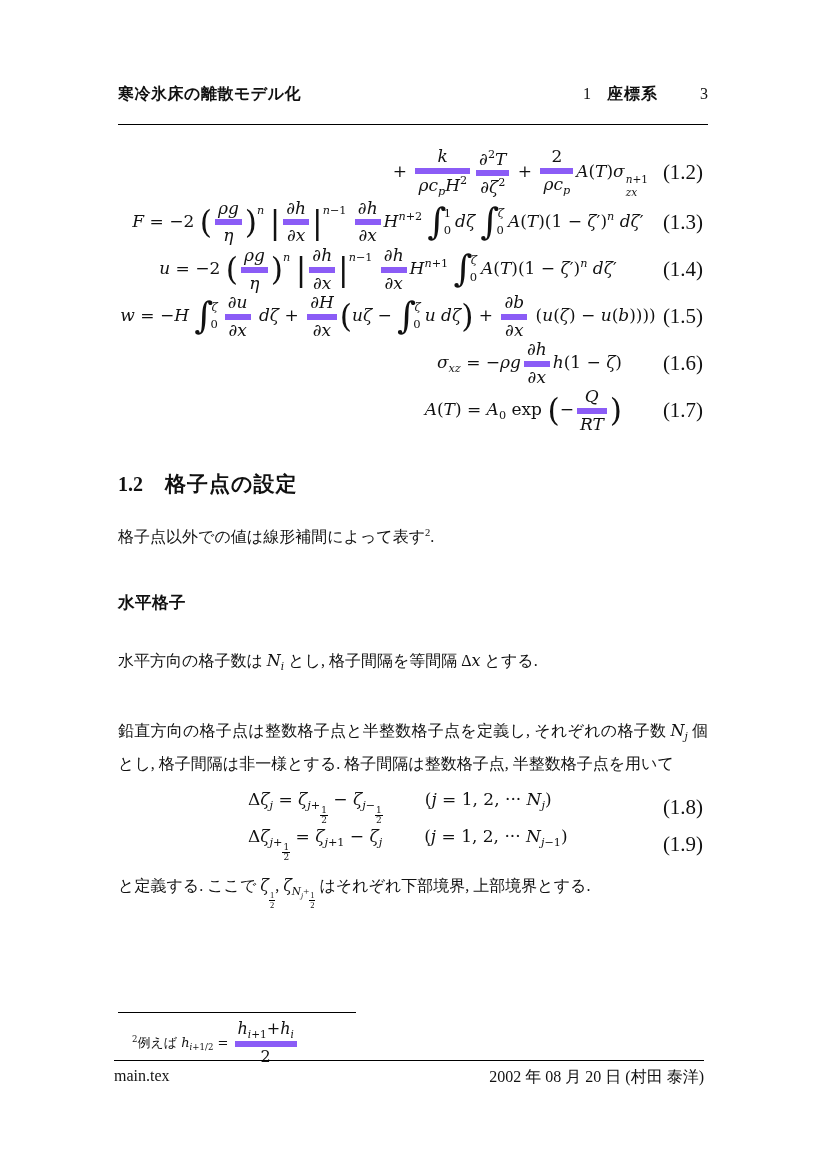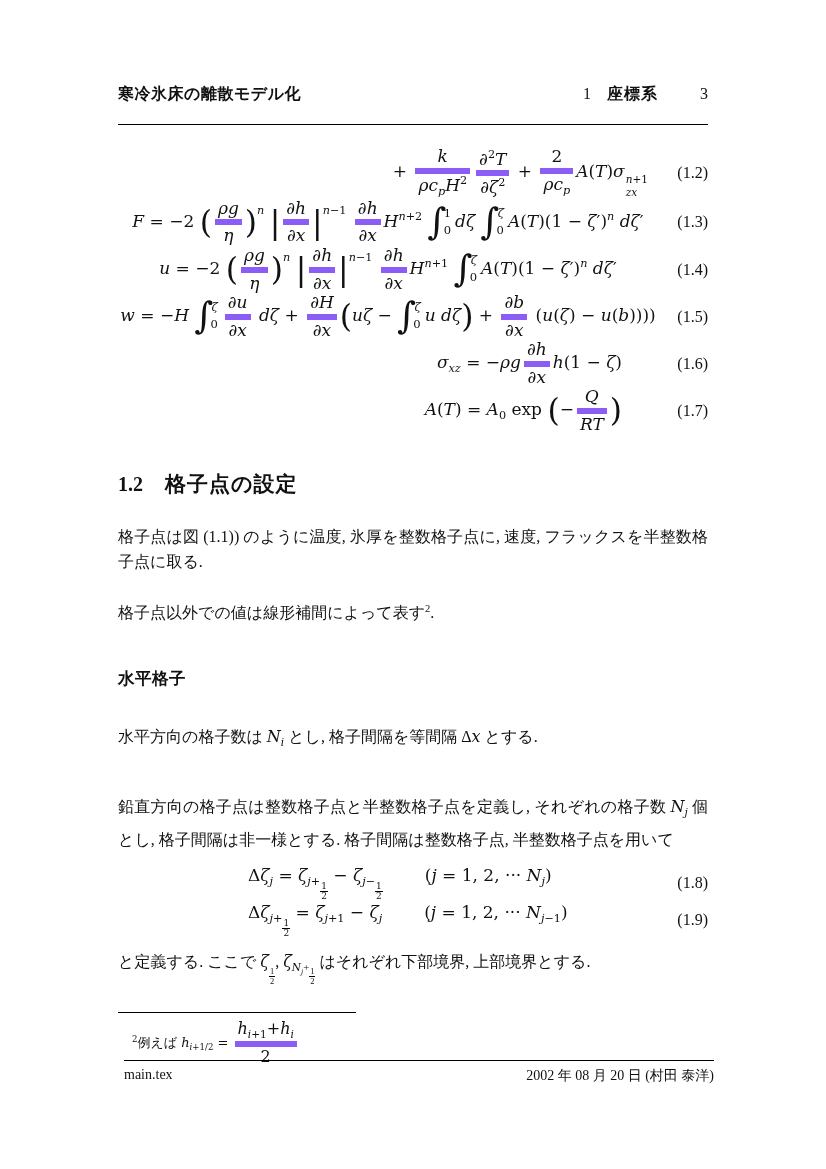--- a/index.html
+++ b/index.html
@@ -27,21 +27,21 @@
   }
   .header-pagenum { font-size:16px; }
 
   
   .eq-block { margin-top:22px; }
   .eqrow { display:flex; align-items:center; min-height:47px; }
   .eqcontent { flex:1; font-size:17px; text-align:center; white-space:nowrap; }
   .eqcontent.al-right-sm { text-align:right; padding-right:10px; }
   .eqcontent.al-right-lg { text-align:right; padding-right:36px; }
   .eqcontent.al-left { text-align:left; padding-left:130px; }
-  .eqnum { width:50px; text-align:right; font-size:16px; }
+  .eqnum { width:50px; text-align:center; font-size:21px; }
   .eqrow-sm { min-height:31px; }
 
   
   .eqcontent, .mathline { font-family:"DejaVu Serif","Liberation Serif",serif; }
   .frac { display:inline-block; vertical-align:middle; text-align:center; line-height:1.15; margin:0 3px; }
   .frac .fn { display:block; padding:0 3px 1px; }
   .frac .fd { display:block; border-top:6px solid #8b5cf6; padding:1px 3px 0; }
   .int { font-size:215%; font-style:normal; vertical-align:middle; line-height:0.9; }
   .lim { display:inline-flex; flex-direction:column; justify-content:space-between;
          height:2.5em; vertical-align:middle; font-size:68%; line-height:1; margin:0 4px 0 -3px; }
@@ -75,23 +75,23 @@
   .s2 { margin-top:50px; }
   .grid-eq-block { margin-top:12px; }
   .para i, .eqcontent i, .footnote i { font-family:"DejaVu Serif","Liberation Serif",serif; }
 
   
   .footnote-block { position:absolute; left:118px; top:1012px; width:590px; }
   .footnote-rule { width:238px; border-top:1px solid #000; }
   .footnote { font-size:13px; margin-top:7px; padding-left:14px;
               font-family:"DejaVu Serif","Liberation Serif",serif; }
   .footnote .frac { font-size:16px; margin:0 2px; }
-  .footer { position:absolute; left:124px; top:1060px; width:590px;
+  .footer { position:absolute; left:114px; top:1060px; width:590px;
             border-top:1.5px solid #000; padding-top:6px;
-            display:flex; justify-content:space-between; font-size:14px; }
+            display:flex; justify-content:space-between; font-size:16px; }
 </style>
 </head>
 <body>
 
 <div class="page">
 
   <div class="header">
     <span class="header-left">寒冷氷床の離散モデル化</span>
     <span class="header-right">
       <span class="header-secnum">1</span>
@@ -143,21 +143,20 @@
       <span class="eqcontent al-right-lg"><i>A</i>(<i>T</i>) = <i>A</i><sub>0</sub> exp <span class="bp">(</span>−<span class="frac"><span class="fn"><i>Q</i></span><span class="fd"><i>RT</i></span></span><span class="bp">)</span></span>
       <span class="eqnum">(1.7)</span>
     </div>
   </div>
 
   <div class="section-heading">
     <span class="section-number">1.2</span>
     <span class="section-title">格子点の設定</span>
   </div>
 
-  <p class="para p1">格子点は図 (1.1)) のように温度, 氷厚を整数格子点に, 速度, フラックスを半整数格子点に取る.</p>
 
   <p class="para p2">格子点以外での値は線形補間によって表す<sup>2</sup>.</p>
 
   <div class="subsection-heading s1">水平格子</div>
 
   <p class="para p3">水平方向の格子数は <i>N</i><sub><i>i</i></sub> とし, 格子間隔を等間隔 Δ<i>x</i> とする.</p>
 
 
   <p class="para p4">鉛直方向の格子点は整数格子点と半整数格子点を定義し, それぞれの格子数 <i>N</i><sub><i>j</i></sub> 個とし, 格子間隔は非一様とする. 格子間隔は整数格子点, 半整数格子点を用いて</p>
 

